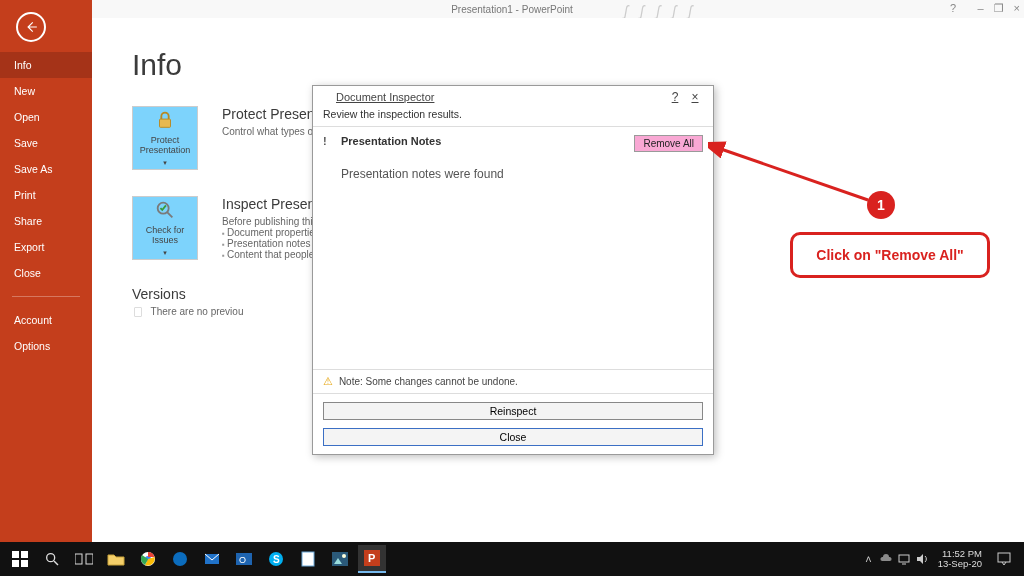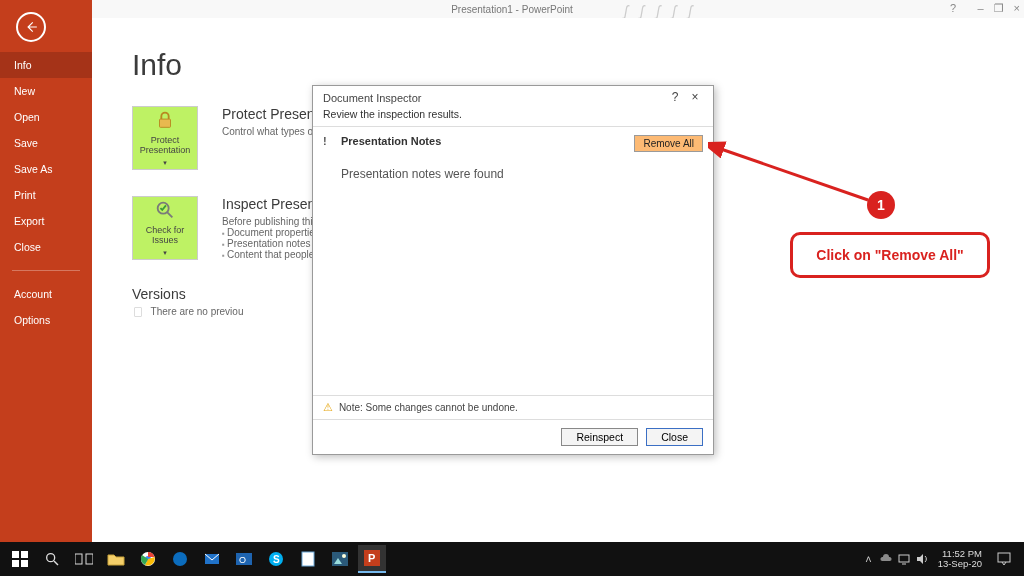--- a/index.html
+++ b/index.html
@@ -45,69 +45,69 @@
 
   
   .main {
     position: absolute; left: 92px; top: 18px; right: 0; bottom: 34px;
     background: #fff; padding: 30px 40px;
   }
   .page-title { font-size: 30px; color: #3b3b3b; font-weight: 300; margin-bottom: 24px; }
 
   .section-row { display: flex; gap: 24px; margin-bottom: 26px; align-items: flex-start; }
   .section-btn {
-    width: 66px; height: 64px; border: 1px solid #ccc; background: #bef264;
+    width: 66px; height: 64px; border: 1px solid #ccc; background: #7dd3fc;
     display: flex; flex-direction: column; align-items: center; justify-content: center;
     font-size: 9px; text-align: center; color: #444; cursor: pointer; gap: 4px;
   }
   .section-btn .btn-icon { width: 22px; height: 22px; }
   .section-btn .caret { font-size: 7px; }
   .section-text h3 { font-size: 14px; color: #3b3b3b; font-weight: 400; margin-bottom: 4px; }
   .section-text p, .section-text li { font-size: 10px; color: #666; }
   .section-text ul { list-style: none; padding-left: 0; }
   .section-text li::before { content: "▪ "; color: #999; font-size: 8px; }
   .version-icon { display: inline-block; width: 12px; margin-right: 4px; vertical-align: middle; }
 
   
   .dialog {
     position: absolute; left: 312px; top: 85px; width: 402px; height: 370px;
     background: #fff; border: 1px solid #9a9a9a; box-shadow: 2px 2px 8px rgba(0,0,0,0.25);
     display: flex; flex-direction: column; z-index: 10;
   }
   .dlg-titlebar {
-    display: flex; align-items: flex-end; padding: 4px 8px 2px 10px;
-    font-size: 11px; color: #444;
+    display: flex; align-items: center; padding: 4px 8px 2px 23px;
+    font-size: 11px; color: #444; text-decoration: underline;
   }
   .dlg-titlebar .spacer { flex: 1; }
   .dlg-help, .dlg-close { width: 20px; text-align: center; cursor: pointer; font-size: 12px; color: #444; }
   .dlg-subtitle {
     padding: 2px 4px 6px 10px; font-size: 10.5px; color: #333;
     border-bottom: 1px solid #ddd;
   }
   .dlg-body { flex: 1; padding: 8px 10px; overflow: auto; }
   .result-row { display: flex; align-items: flex-start; gap: 8px; }
   .result-bang { font-weight: bold; font-size: 11px; color: #555; width: 10px; }
   .result-text { flex: 1; }
   .result-text .rt-title { font-size: 11px; font-weight: 600; color: #333; }
   .result-text .rt-sub { font-size: 12px; color: #555; margin-top: 20px; }
   .remove-all-btn {
-    border: 1px solid #9a9a9a; background: #fdba74; font-size: 10px;
+    border: 1px solid #9a9a9a; background: #f9a8d4; font-size: 10px;
     padding: 2px 8px; cursor: pointer; color: #222; margin-left: 16px;
   }
   .remove-highlight {
     position: absolute; border: 3px solid #d9221f; border-radius: 6px;
     pointer-events: none;
   }
   .dlg-note-row {
     border-top: 1px solid #ddd; padding: 5px 10px; font-size: 10px; color: #444;
     display: flex; align-items: center; gap: 6px;
   }
   .warn-tri { color: #e6a817; font-size: 11px; }
   .dlg-footer {
-    border-top: 1px solid #ddd; padding: 8px 10px; display: flex; justify-content: flex-end; gap: 8px;
+    border-top: 1px solid #ddd; padding: 8px 10px; display: flex; justify-content: flex-end; gap: 8px; flex-direction: column;
   }
   .dlg-footer button {
     font-size: 10.5px; padding: 2px 14px; border: 1px solid #888; background: #f4f4f4; cursor: pointer;
   }
   .dlg-footer .close-btn { border: 1px solid #3b6fc4; }
 
   
   .anno-bubble {
     position: absolute; left: 867px; top: 191px; width: 28px; height: 28px;
     background: #d9221f; border-radius: 50%; display: flex; align-items: center; justify-content: center;
@@ -164,20 +164,21 @@
     <svg viewBox="0 0 24 24">
         <path d="M15 4 L7 12 L15 20 M7 12 H22"></path>
       </svg>
   </div>
   <div class="nav-item active">Info</div>
   <div class="nav-item">New</div>
   <div class="nav-item">Open</div>
   <div class="nav-item">Save</div>
   <div class="nav-item">Save As</div>
   <div class="nav-item">Print</div>
+  <div class="nav-item">Share</div>
   <div class="nav-item">Export</div>
   <div class="nav-item">Close</div>
   <div class="nav-divider"></div>
   <div class="nav-item">Account</div>
   <div class="nav-item">Options</div>
 </div>
 
 <div class="main">
   <div class="page-title">Info</div>
 

